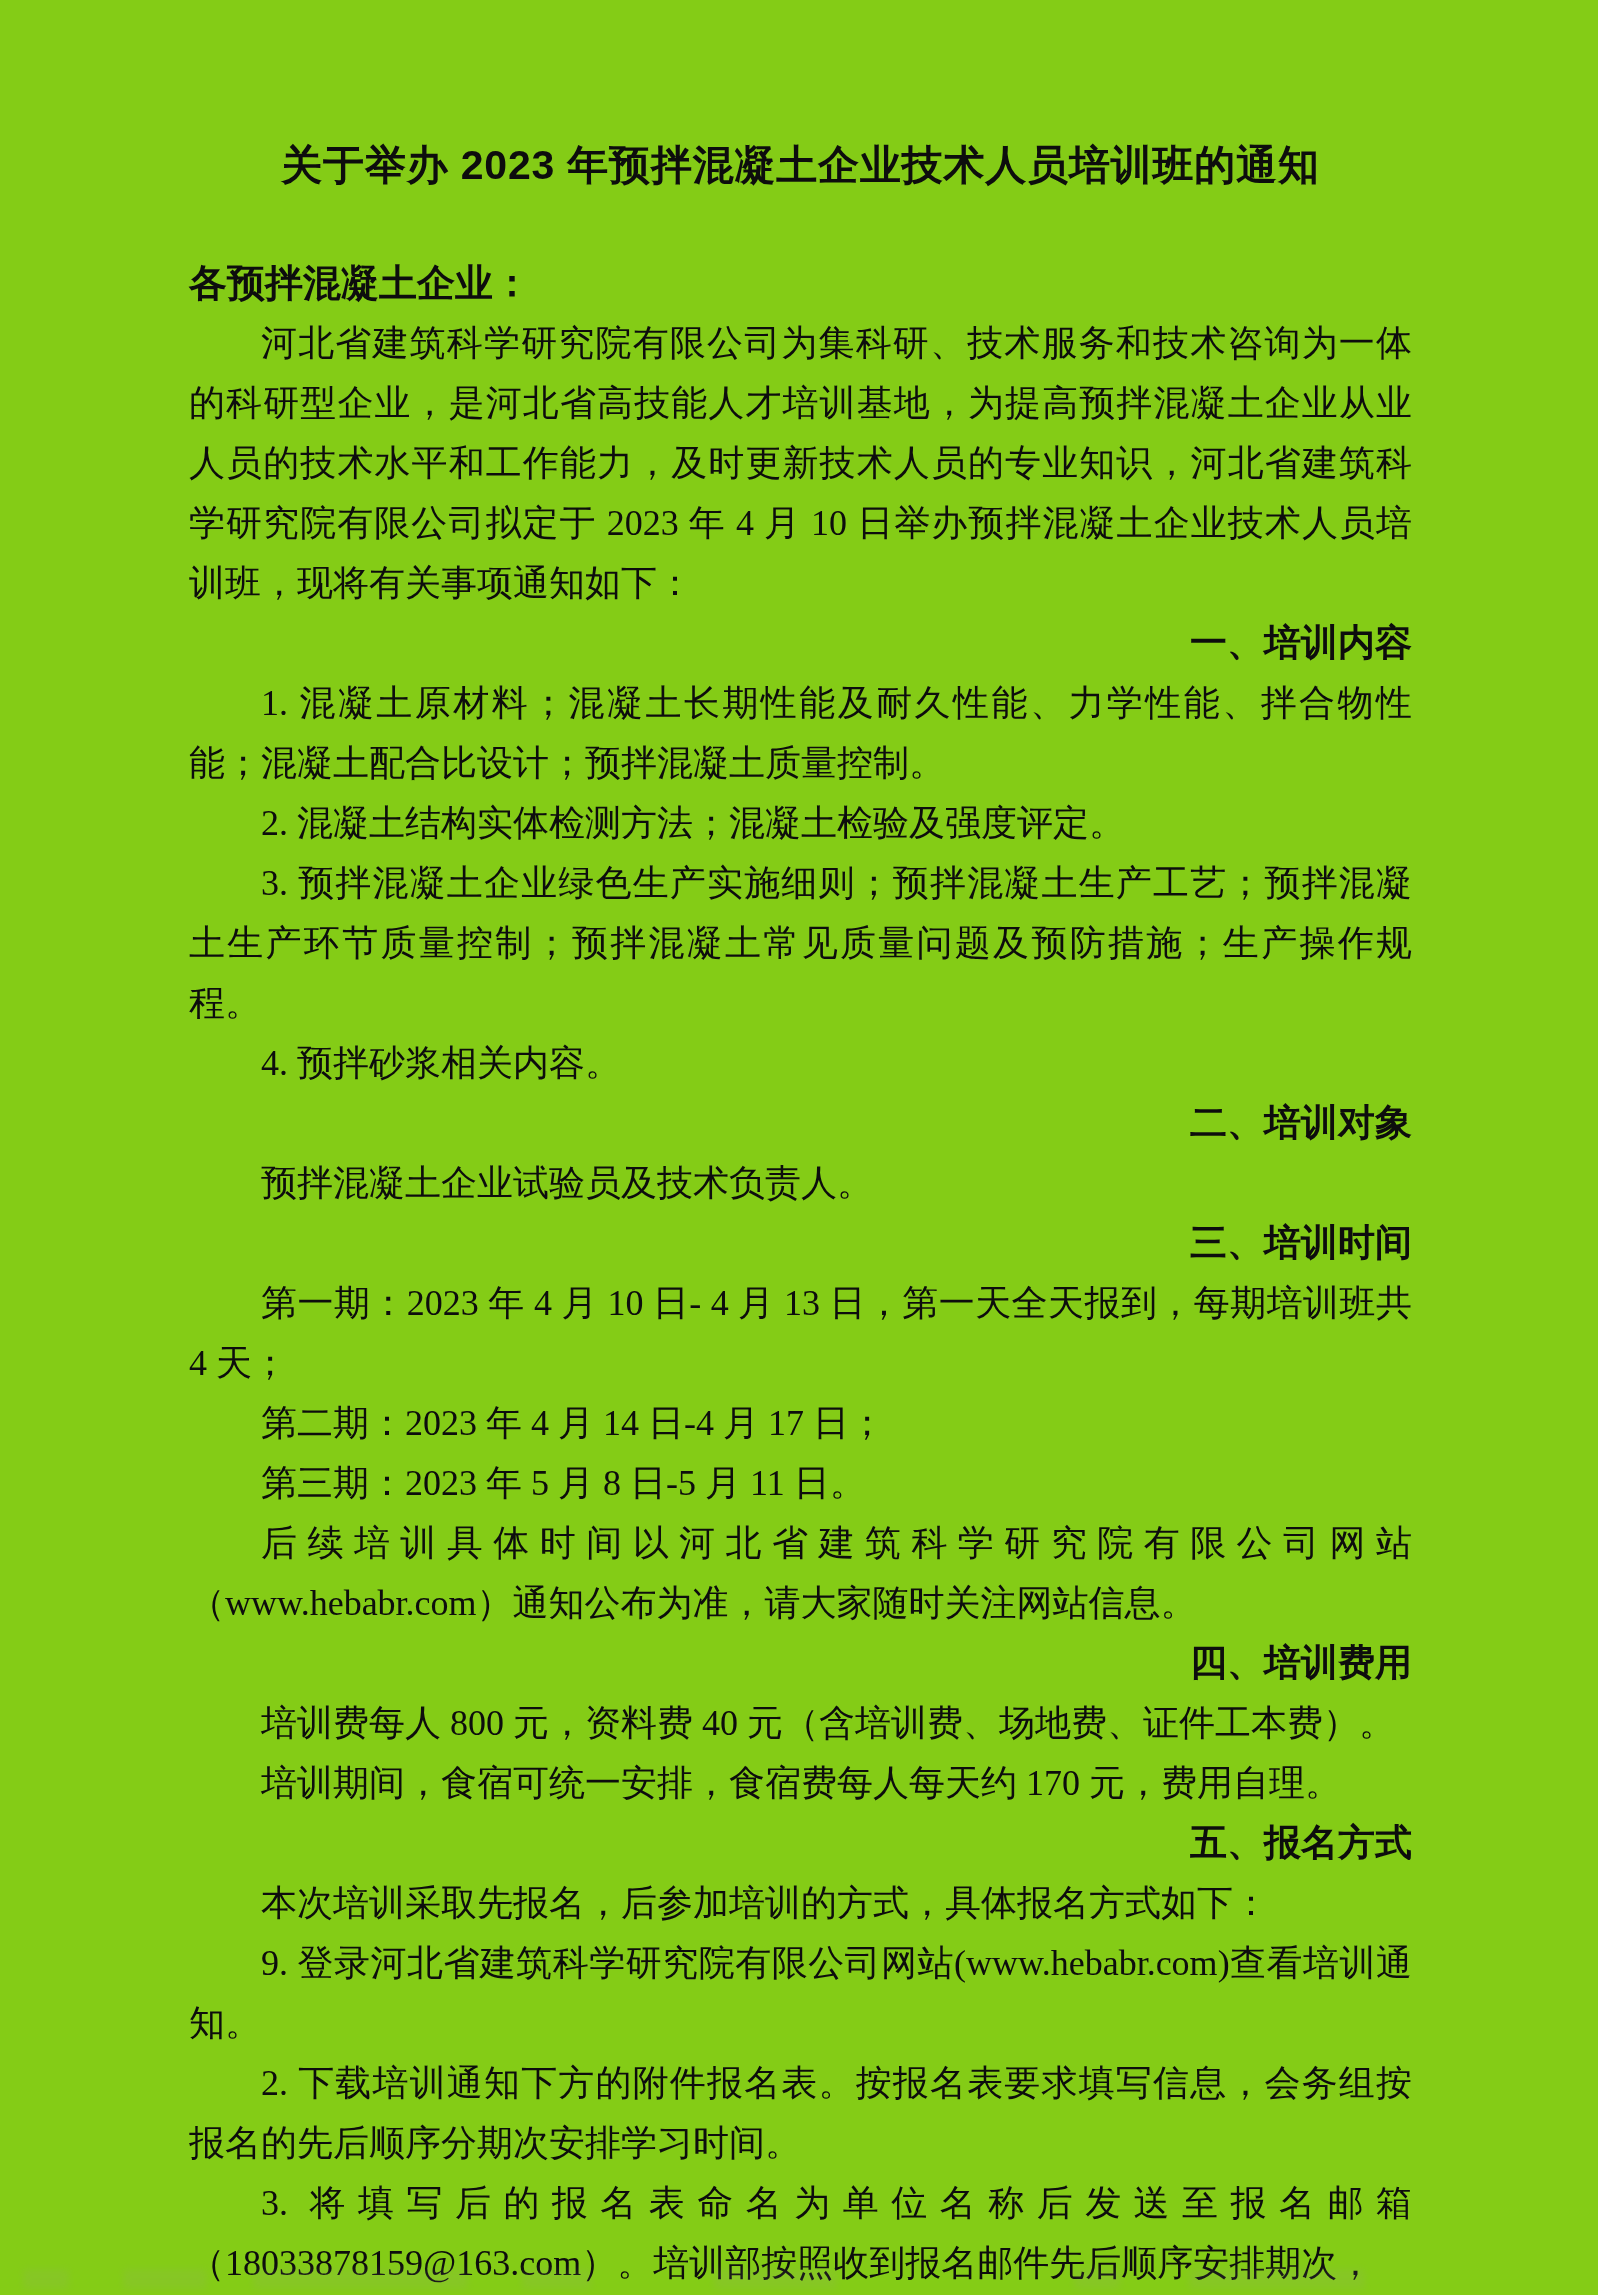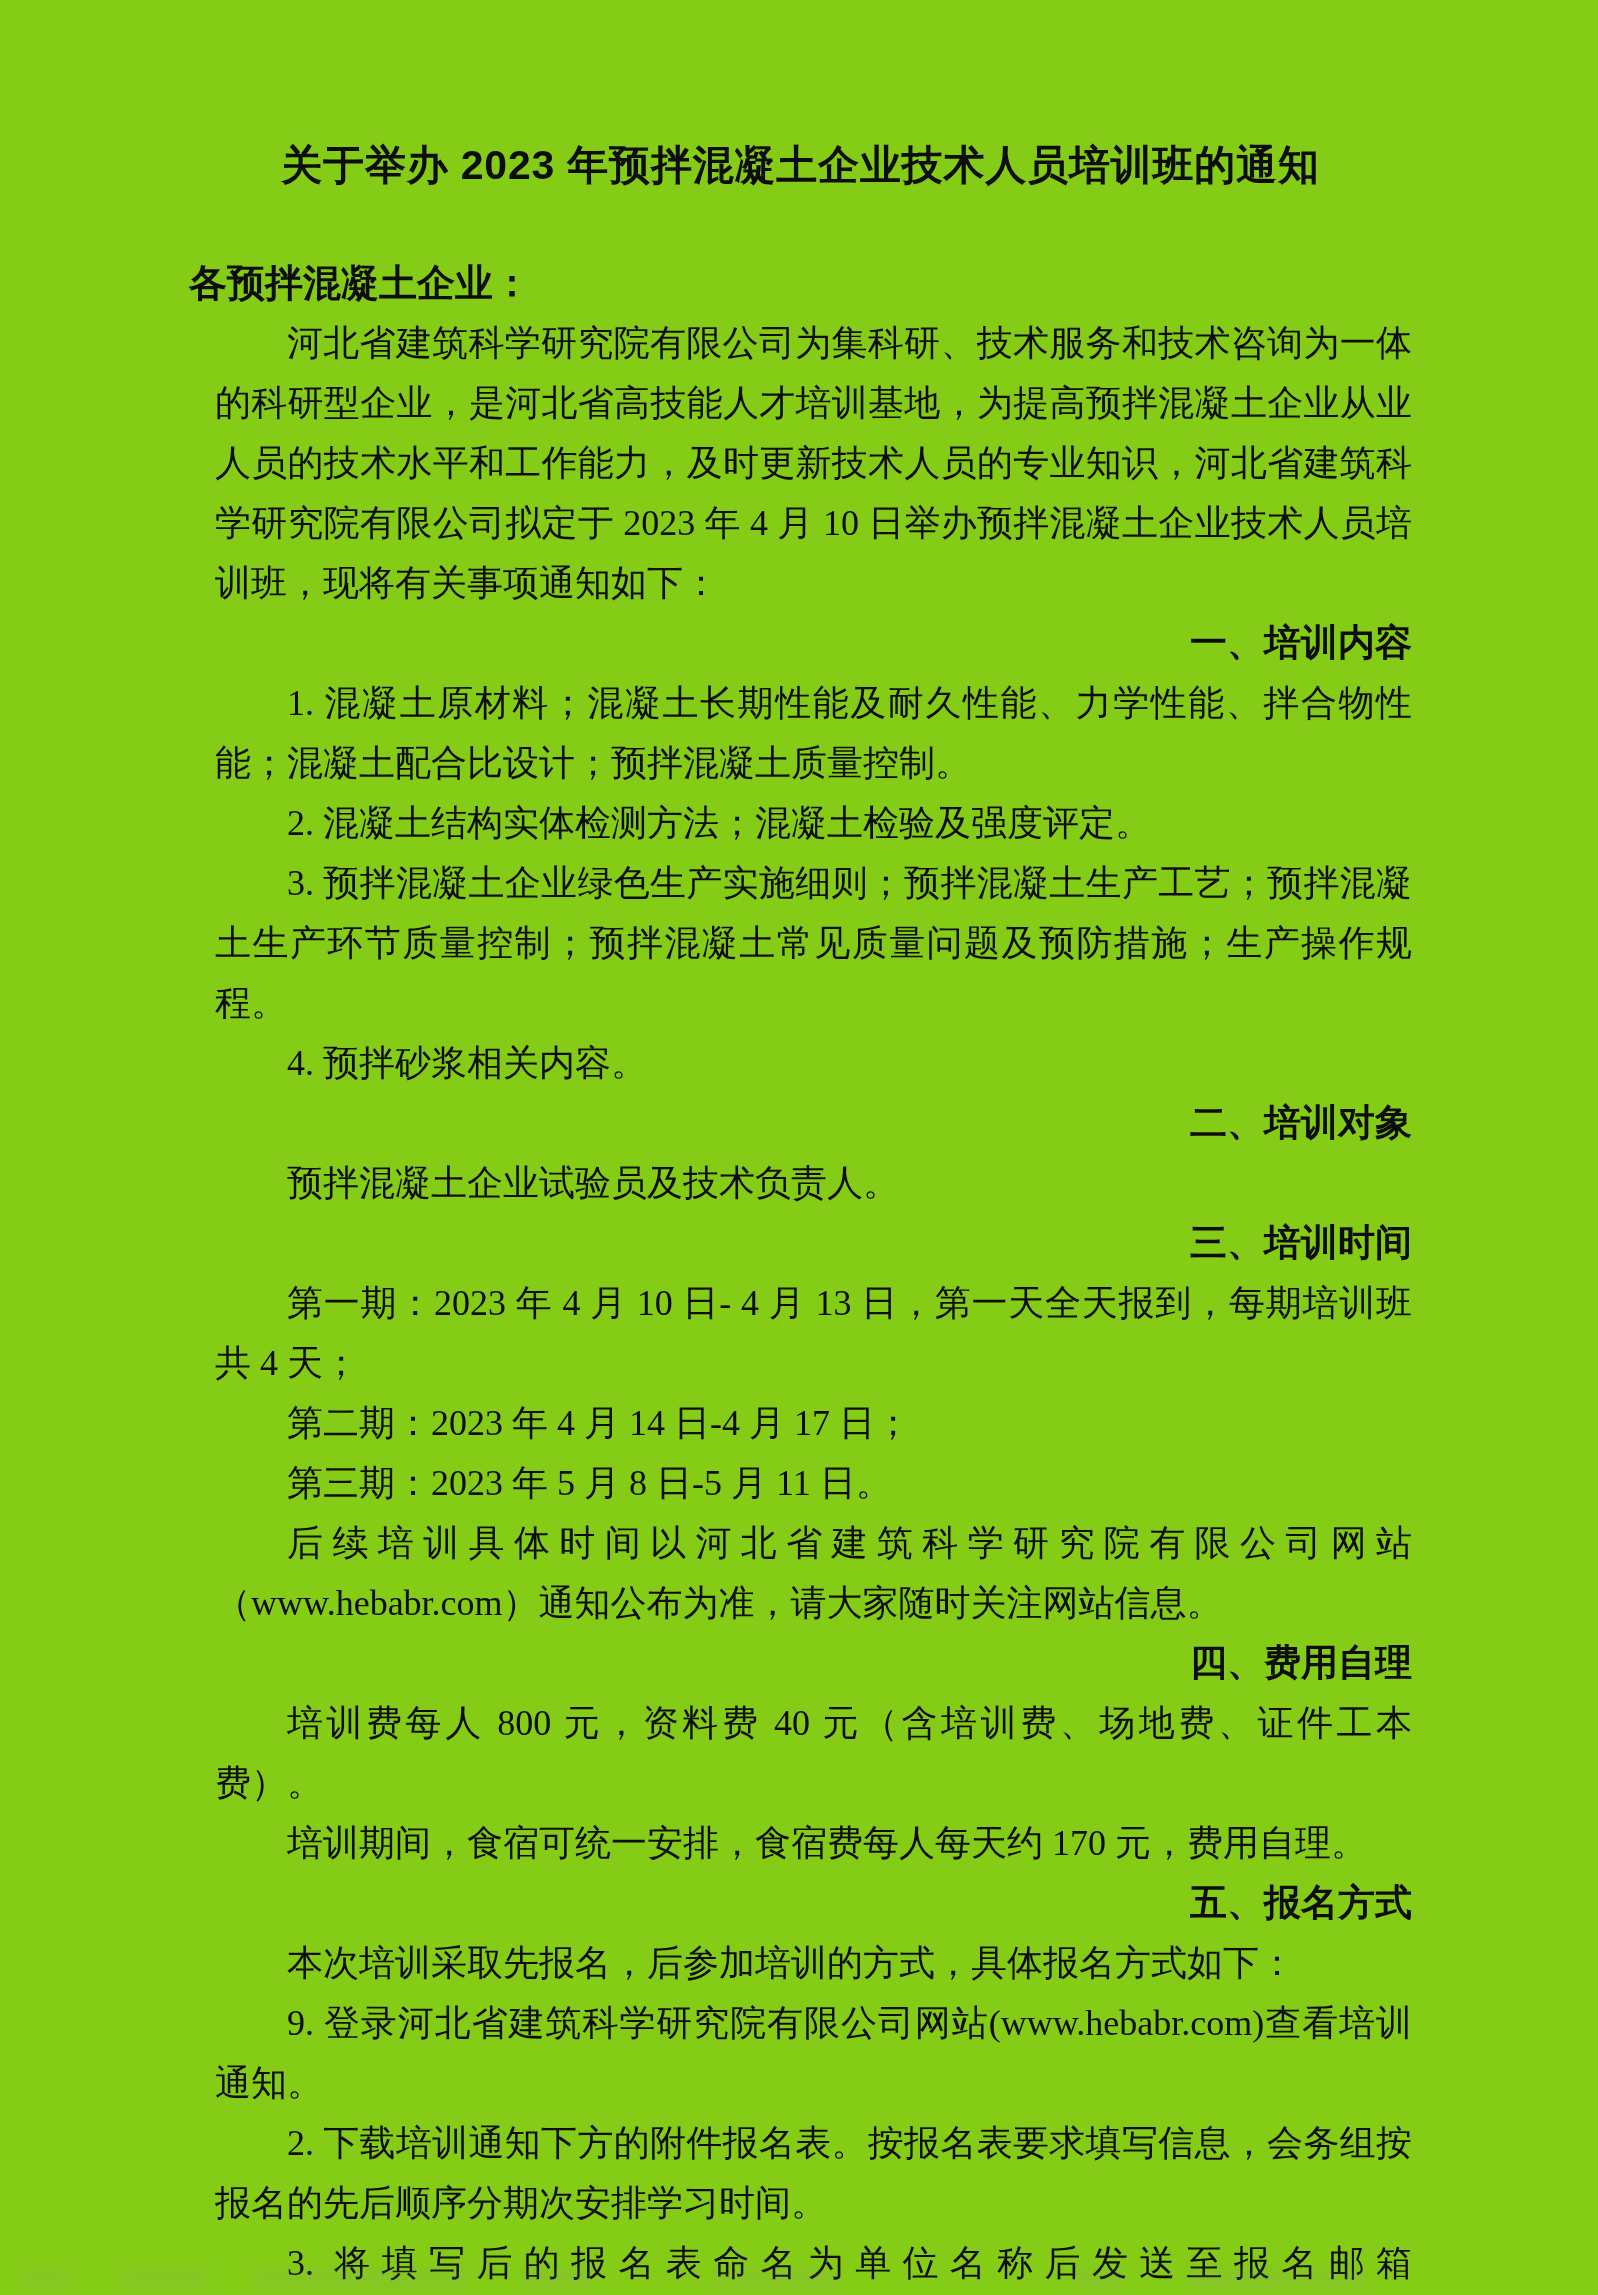--- a/index.html
+++ b/index.html
@@ -47,21 +47,21 @@
     text-indent: 0;
     text-align: left;
   }
   p.para.heading {
     font-family: "Liberation Sans", "DejaVu Sans", sans-serif;
     font-weight: 700;
     font-size: 37px;
     text-indent: 2em;
     text-align: right;
   }
-  p.para.body { text-indent: 2em; margin-left: 26px; }
+  p.para.body { text-indent: 2em; }
   
   .artifact-strip {
     position: absolute;
     left: 0;
     bottom: 6.1px;
     width: 100%;
     height: 46px;
     pointer-events: none;
   }
   .artifact-strip i {
@@ -89,21 +89,21 @@
         <p class="para body">2. 混凝土结构实体检测方法；混凝土检验及强度评定。</p>
         <p class="para body">3. 预拌混凝土企业绿色生产实施细则；预拌混凝土生产工艺；预拌混凝土生产环节质量控制；预拌混凝土常见质量问题及预防措施；生产操作规程。</p>
         <p class="para body">4. 预拌砂浆相关内容。</p>
         <p class="para heading">二、培训对象</p>
         <p class="para body">预拌混凝土企业试验员及技术负责人。</p>
         <p class="para heading">三、培训时间</p>
         <p class="para body">第一期：2023 年 4 月 10 日- 4 月 13 日，第一天全天报到，每期培训班共 4 天；</p>
         <p class="para body">第二期：2023 年 4 月 14 日-4 月 17 日；</p>
         <p class="para body">第三期：2023 年 5 月 8 日-5 月 11 日。</p>
         <p class="para body">后续培训具体时间以河北省建筑科学研究院有限公司网站（www.hebabr.com）通知公布为准，请大家随时关注网站信息。</p>
-        <p class="para heading">四、费用自理</p>
+        <p class="para heading">四、培训费用</p>
         <p class="para body">培训费每人 800 元，资料费 40 元（含培训费、场地费、证件工本费）。</p>
         <p class="para body">培训期间，食宿可统一安排，食宿费每人每天约 170 元，费用自理。</p>
         <p class="para heading">五、报名方式</p>
         <p class="para body">本次培训采取先报名，后参加培训的方式，具体报名方式如下：</p>
         <p class="para body">9. 登录河北省建筑科学研究院有限公司网站(www.hebabr.com)查看培训通知。</p>
         <p class="para body">2. 下载培训通知下方的附件报名表。按报名表要求填写信息，会务组按报名的先后顺序分期次安排学习时间。</p>
         <p class="para body">3. 将填写后的报名表命名为单位名称后发送至报名邮箱（18033878159@163.com）。培训部按照收到报名邮件先后顺序安排期次，</p>
       </div>
   </div>
 

